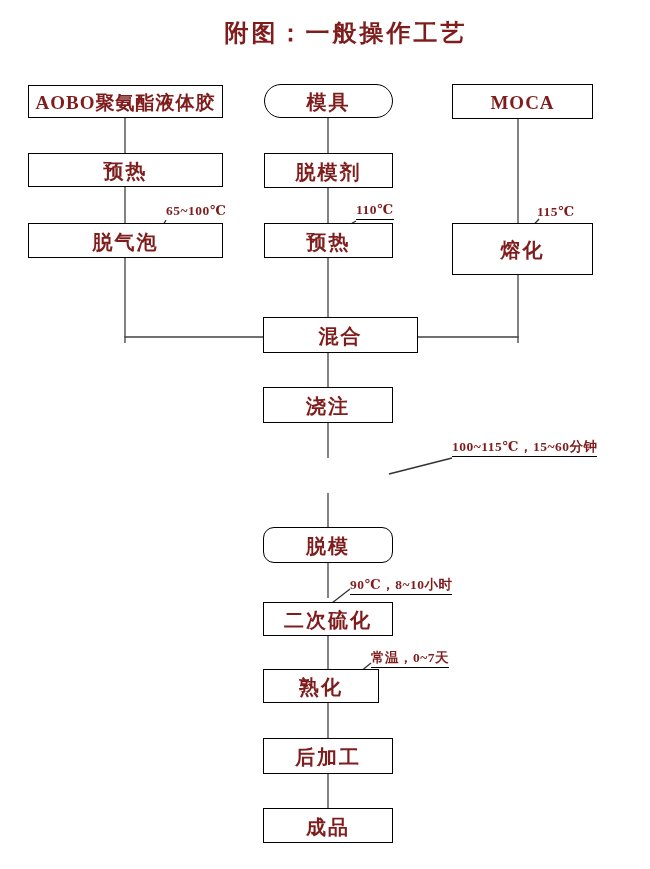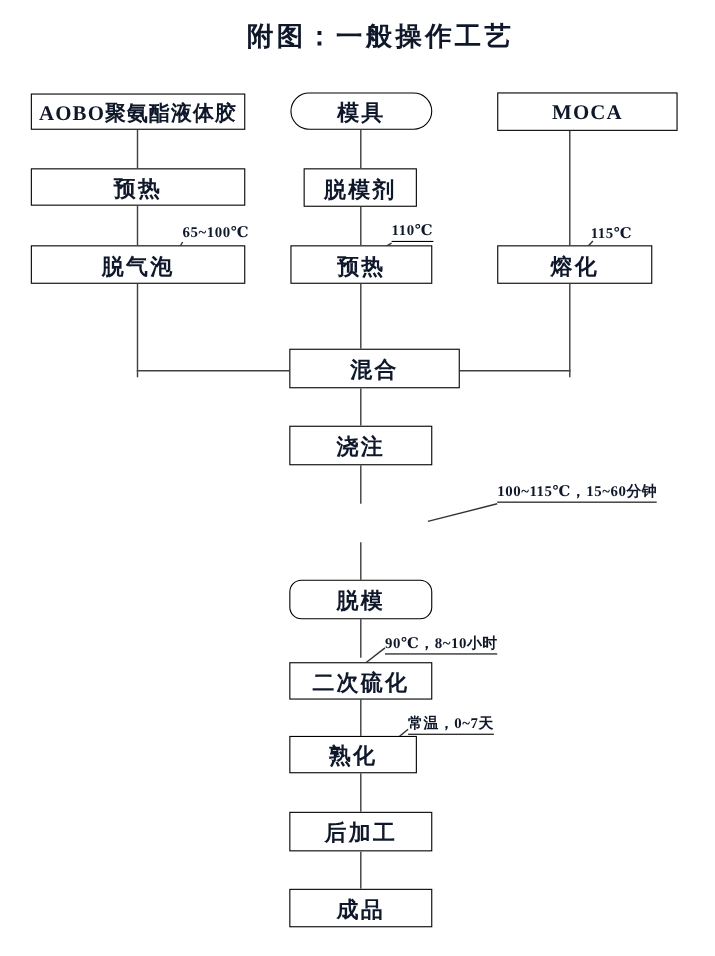--- a/index.html
+++ b/index.html
@@ -2,21 +2,21 @@
 <html><head>
 <meta charset="utf-8">
 <style>
   html, body { margin: 0; padding: 0; background: #ffffff; }
   .page {
     position: relative;
     width: 650px;
     height: 869px;
     background: #ffffff;
     font-family: "Liberation Serif", "DejaVu Serif", serif;
-    color: #0f172a;
+    color: #7f1d1d;
     overflow: hidden;
   }
   .diagram-title {
     position: absolute;
     top: 17px;
     left: 0;
     right: 0;
     padding-left: 42px;
     text-align: center;
     font-size: 24px;
@@ -56,24 +56,24 @@
     white-space: nowrap;
     line-height: 1.1;
   }
   .ann.u { border-bottom: 1.5px solid #000000; padding-bottom: 1px; }
 
   
   #n-aobo          { left: 28px;  top: 85px;  width: 195px; height: 33px; }
   #n-preheat-left  { left: 28px;  top: 153px; width: 195px; height: 34px; }
   #n-degas         { left: 28px;  top: 223px; width: 195px; height: 35px; }
   #n-mold          { left: 264px; top: 84px;  width: 129px; height: 34px; border-radius: 17px; }
-  #n-release-agent { left: 264px; top: 153px; width: 103px; height: 35px; margin-left: 12px; }
+  #n-release-agent { left: 264px; top: 153px; width: 129px; height: 35px; }
   #n-preheat-mid   { left: 264px; top: 223px; width: 129px; height: 35px; }
-  #n-moca          { left: 452px; top: 84px;  width: 164px; height: 35px; font-family: Liberation Serif, serif; }
-  #n-melt          { left: 452px; top: 223px; width: 141px; height: 35px; }
+  #n-moca          { left: 452px; top: 84px;  width: 141px; height: 35px; font-family: Liberation Serif, serif; }
+  #n-melt          { left: 452px; top: 223px; width: 141px; height: 52px; }
   #n-mix           { left: 263px; top: 317px; width: 155px; height: 36px; }
   #n-pour          { left: 263px; top: 387px; width: 130px; height: 36px; }
   #n-first-cure    { left: 263px; top: 458px; width: 130px; height: 35px; }
   #n-demold        { left: 263px; top: 527px; width: 130px; height: 36px; border-radius: 11px; }
   #n-second-cure   { left: 263px; top: 602px; width: 130px; height: 34px; }
   #n-mature        { left: 263px; top: 669px; width: 116px; height: 34px; }
   #n-post-process  { left: 263px; top: 738px; width: 130px; height: 36px; }
   #n-finished      { left: 263px; top: 808px; width: 130px; height: 35px; }
 
   

